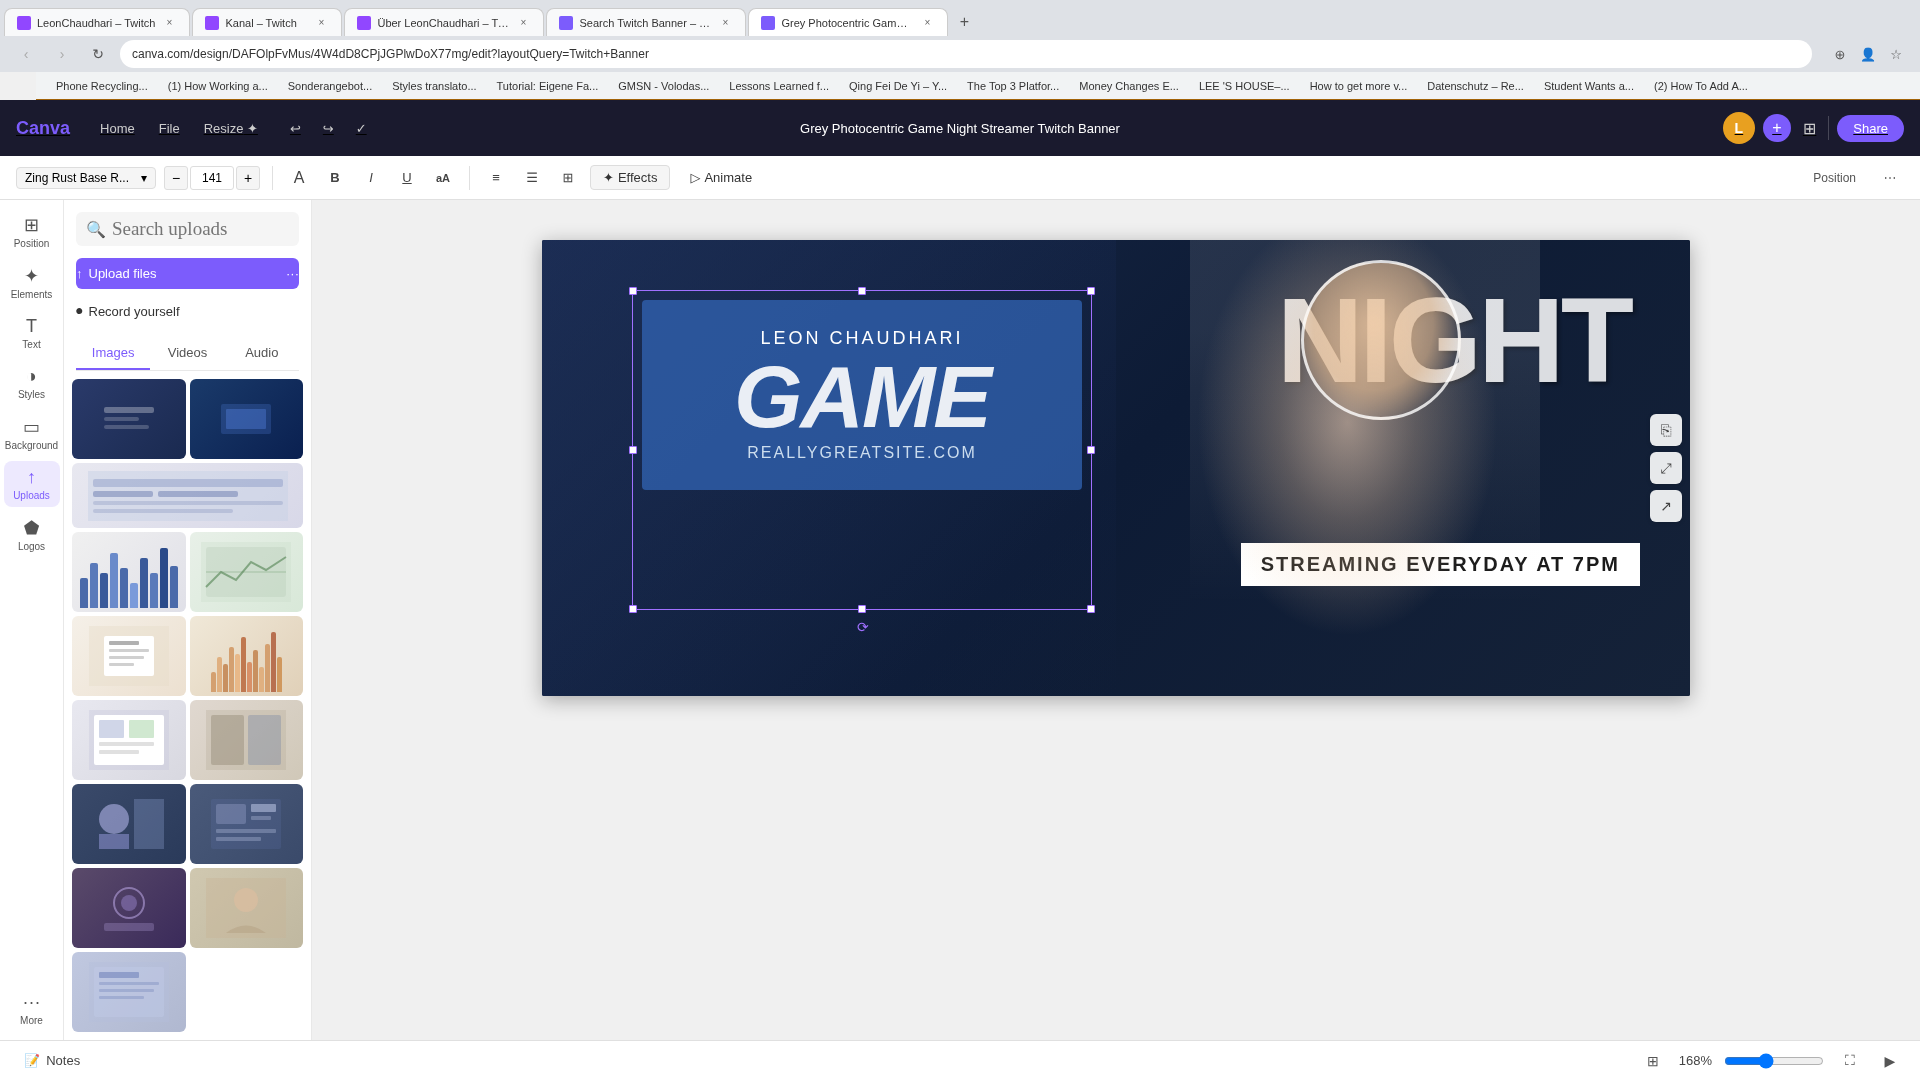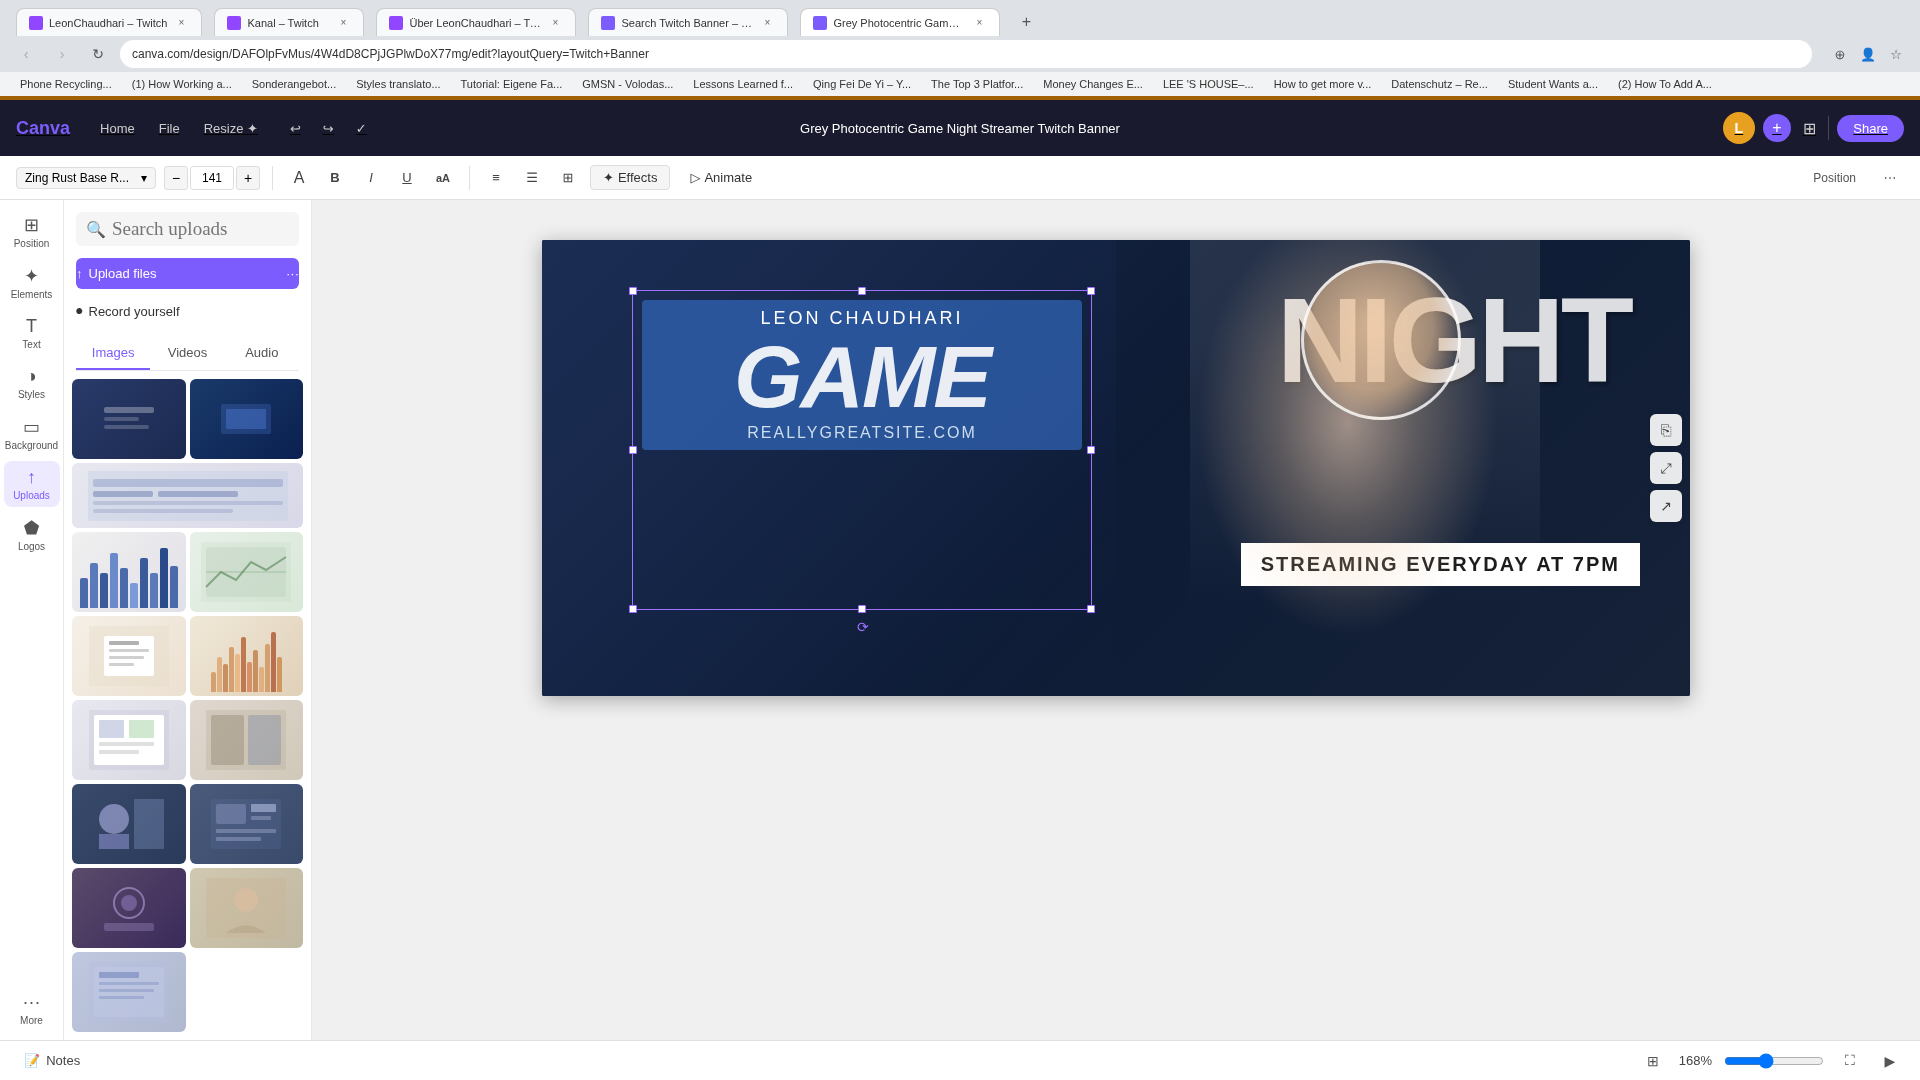--- a/index.html
+++ b/index.html
@@ -1,36 +1,36 @@
 <!DOCTYPE html>
 <html><head>
   <meta charset="utf-8">
   <style>
     * { margin: 0; padding: 0; box-sizing: border-box; }
     body { width: 1920px; height: 1080px; overflow: hidden; font-family: -apple-system, BlinkMacSystemFont, 'Segoe UI', sans-serif; background: #f0f0f0; }
 
     
     .browser-chrome { background: #dee1e6; width: 100%; height: 72px; display: flex; flex-direction: column; }
-    .tab-bar { display: flex; align-items: flex-end; padding: 8px 0 0 16px; background: #dee1e6; height: 36px; gap: 12px; }
+    .tab-bar { display: flex; align-items: flex-end; padding: 8px 0 0 4px; background: #dee1e6; height: 36px; gap: 2px; }
     .tab { display: flex; align-items: center; padding: 0 12px; height: 28px; background: #f8f9fa; border-radius: 8px 8px 0 0; font-size: 11px; color: #333; gap: 6px; min-width: 150px; max-width: 200px; cursor: pointer; border: 1px solid #ccc; border-bottom: none; }
     .tab.active { background: #fff; z-index: 2; }
     .tab-favicon { width: 14px; height: 14px; background: #4285f4; border-radius: 2px; flex-shrink: 0; }
     .tab-title { font-size: 11px; overflow: hidden; text-overflow: ellipsis; white-space: nowrap; flex: 1; }
     .tab-close { width: 16px; height: 16px; display: flex; align-items: center; justify-content: center; border-radius: 50%; font-size: 10px; color: #666; cursor: pointer; flex-shrink: 0; }
     .new-tab { width: 28px; height: 28px; display: flex; align-items: center; justify-content: center; cursor: pointer; font-size: 16px; color: #555; }
 
     .address-bar-row { display: flex; align-items: center; padding: 4px 12px; background: #dee1e6; height: 36px; gap: 8px; }
     .nav-btn { width: 28px; height: 28px; display: flex; align-items: center; justify-content: center; border-radius: 50%; cursor: pointer; color: #555; font-size: 14px; }
     .nav-btn.disabled { color: #aaa; cursor: default; }
     .address-bar { flex: 1; height: 28px; background: #fff; border-radius: 14px; display: flex; align-items: center; padding: 0 12px; font-size: 12px; color: #333; }
     .browser-actions { display: flex; gap: 4px; margin-left: 8px; }
     .browser-action-btn { width: 24px; height: 24px; display: flex; align-items: center; justify-content: center; cursor: pointer; color: #555; font-size: 13px; }
 
     
-    .bookmarks-bar { background: #f1f3f4; height: 28px; display: flex; align-items: center; padding: 4px 12px; gap: 4px; border-bottom: 4px solid #a16207; overflow: hidden; }
+    .bookmarks-bar { background: #f1f3f4; height: 28px; display: flex; align-items: center; padding: 4px 12px; gap: 4px; border-bottom: 1px solid #a16207; overflow: hidden; margin-left: 36px; }
     .bookmark { font-size: 11px; color: #333; padding: 2px 8px; border-radius: 4px; cursor: pointer; white-space: nowrap; }
 
     
     .app { display: flex; flex-direction: column; width: 100%; height: calc(1080px - 100px); }
 
     
     .canva-topbar { height: 56px; background: #1a1a2e; display: flex; align-items: center; padding: 0 16px; gap: 12px; position: relative; text-decoration: underline; }
     .canva-logo { color: #7c5cfc; font-weight: bold; font-size: 18px; margin-right: 8px; }
     .topbar-nav { display: flex; gap: 4px; }
     .topbar-nav-btn { color: #ccc; font-size: 13px; padding: 4px 10px; border-radius: 4px; cursor: pointer; background: transparent; border: none; }
@@ -81,21 +81,21 @@
 
     
     .canvas-area { flex: 1; background: #f0f0f0; display: flex; flex-direction: column; align-items: center; overflow: auto; position: relative; }
     .canvas-wrapper { margin: 40px auto; position: relative; }
     .canvas { width: 1148px; height: 456px; position: relative; background: #1a2a4a; overflow: hidden; border-radius: 2px; box-shadow: 0 4px 20px rgba(0,0,0,0.3); }
 
     
     .canvas-bg { position: absolute; inset: 0; background: linear-gradient(135deg, #1a2a4a 0%, #0d1b35 50%, #152238 100%); }
 
     
-    .blue-banner { position: absolute; left: 100px; top: 60px; width: 440px; background: rgba(50, 100, 180, 0.75); padding: 8px 30px; border-radius: 4px; }
+    .blue-banner { position: absolute; left: 100px; top: 60px; width: 440px; background: rgba(50, 100, 180, 0.75); padding: 28px 30px; border-radius: 4px; }
     .banner-name { font-size: 18px; color: #fff; letter-spacing: 3px; font-weight: 300; margin-bottom: 8px; text-align: center; }
     .banner-game { font-size: 88px; font-weight: 900; color: #fff; text-transform: uppercase; letter-spacing: -2px; line-height: 0.9; text-align: center; font-style: italic; opacity: 0.9; }
     .banner-url { font-size: 16px; color: #cde; letter-spacing: 2px; text-align: center; margin-top: 8px; }
 
     
     .night-text { position: absolute; right: 60px; top: 40px; font-size: 120px; font-weight: 900; color: #fff; text-transform: uppercase; letter-spacing: -4px; line-height: 1; opacity: 0.85; text-shadow: 2px 2px 4px rgba(0,0,0,0.5); }
 
     
     .streaming-box { position: absolute; right: 50px; bottom: 110px; background: #fff; padding: 10px 20px; }
     .streaming-text { font-size: 20px; font-weight: 700; color: #1a1a1a; letter-spacing: 2px; }

